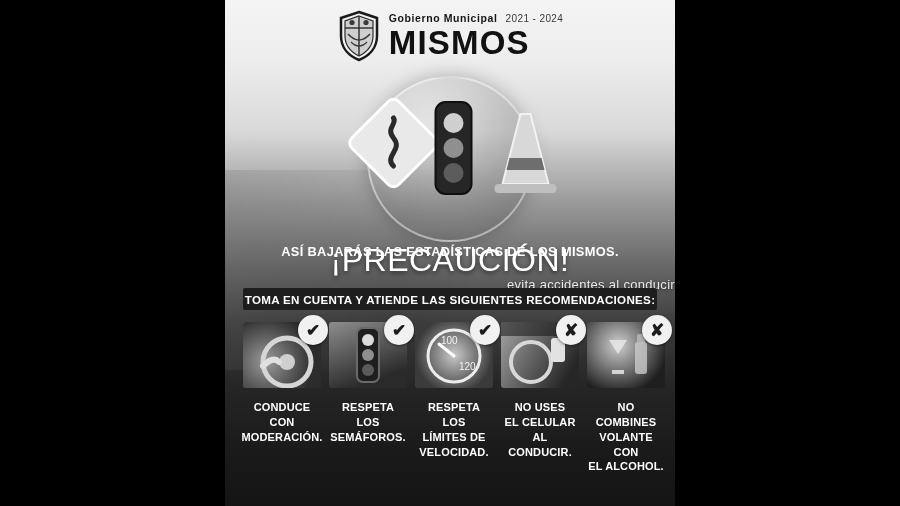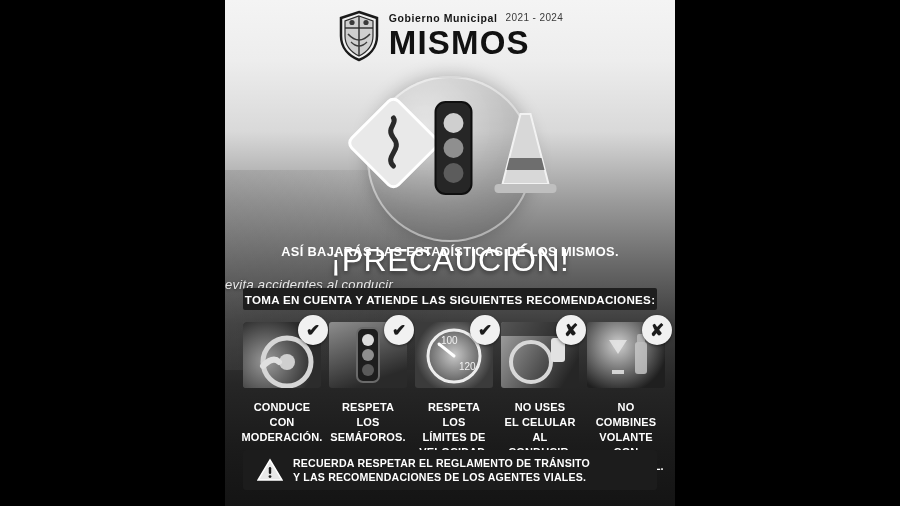--- a/index.html
+++ b/index.html
@@ -60,21 +60,21 @@
   }
   .crest svg { display: block; }
   .headtext {
     display: flex;
     flex-direction: column;
     align-items: flex-start;
     line-height: 1;
   }
   .gob-line {
     display: flex;
-    align-items: flex-start;
+    align-items: center;
     gap: 8px;
     color: #151515;
   }
   .gob {
     font-size: 10.5px;
     letter-spacing: 0.6px;
     font-weight: bold;
     color: #151515;
   }
   .years {
@@ -125,26 +125,25 @@
     text-align: center;
     font-size: 32px;
     font-weight: normal;
     letter-spacing: 0.5px;
     color: #ffffff;
     text-shadow: 0 2px 5px rgba(0,0,0,0.6);
   }
   .subtitle {
     position: absolute;
     left: 0;
-    right: 8px;
+    right: 0;
     top: 203px;
-    text-align: left;
+    text-align: right;
     font-size: 13px;
     color: #e8e8e8;
-    font-style: italic;
     letter-spacing: 0.3px;
     text-shadow: 0 1px 3px rgba(0,0,0,0.6);
   }
 
   
   .message {
     position: absolute;
     left: 0; right: 0;
     top: 243px;
     text-align: center;
@@ -408,26 +407,15 @@
           </div>
           <div class="mark">✘</div>
         </div>
         <div class="tip-label">NO COMBINES
 VOLANTE CON
 EL ALCOHOL.</div>
       </div>
 
     </div>
 
-    <div class="footer">
-      <div class="warn-icon">
-        <svg viewBox="0 0 26 24" width="26" height="24" aria-hidden="true">
-          <path d="M13 2 L25 22 H1 Z" fill="#e8e8e8" stroke="#ffffff" stroke-width="1.5"></path>
-          <rect x="11.8" y="9" width="2.4" height="7" rx="1.2" fill="#1c1c1c"></rect>
-          <circle cx="13" cy="18.6" r="1.4" fill="#1c1c1c"></circle>
-        </svg>
-      </div>
-      <div class="footer-text">RECUERDA RESPETAR EL REGLAMENTO DE TRÁNSITO
-Y LAS RECOMENDACIONES DE LOS AGENTES VIALES.</div>
-    </div>
 
   </div>
 </div>
 
 </body></html>

